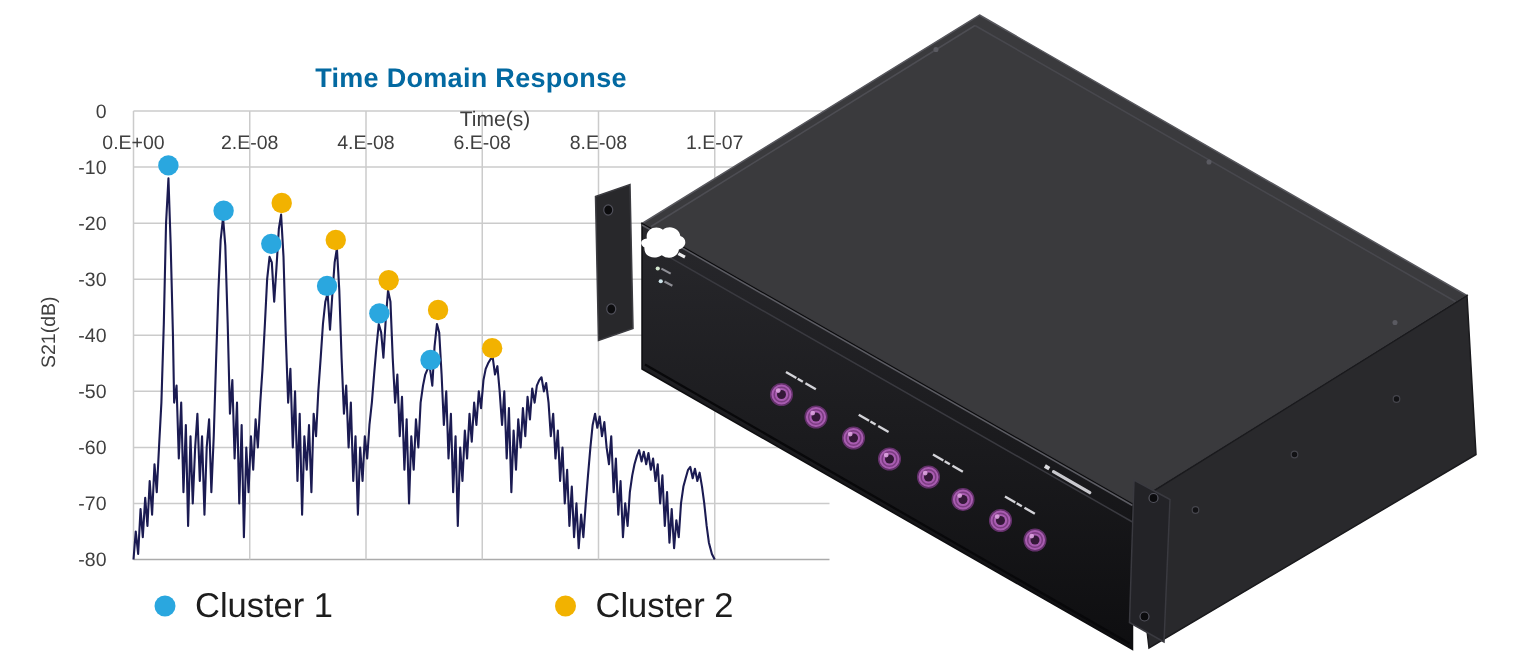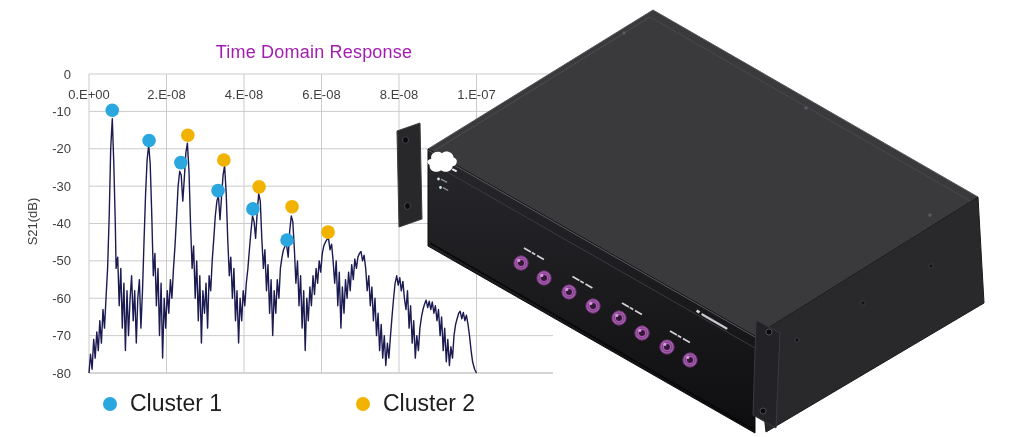--- a/index.html
+++ b/index.html
@@ -1,28 +1,28 @@
 <!DOCTYPE html>
 <html><head>
 <meta charset="utf-8">
 <style>
   html,body{margin:0;padding:0;background:#fff;}
   .canvas{position:relative;width:1024px;height:437px;background:#ffffff;overflow:hidden;
           font-family:"Liberation Sans",sans-serif;}
   .canvas svg{position:absolute;left:0;top:0;}
   .chart-title{position:absolute;left:89px;top:42px;width:450px;text-align:center;
-               font-size:18px;font-weight:normal;color:#a21caf;letter-spacing:.2px;}
+               font-size:18px;font-weight:bold;color:#0369a1;letter-spacing:.2px;}
   .x-axis-title{position:absolute;left:230px;top:71px;width:200px;text-align:center;
                 font-size:14px;color:#3F3F3F;}
   .y-axis-title{position:absolute;left:-8px;top:214px;width:80px;text-align:center;
                 font-size:13px;color:#3F3F3F;transform:rotate(-90deg);}
   .legend-item{position:absolute;top:390px;display:flex;align-items:center;}
   .legend-item .dot{width:14px;height:14px;border-radius:50%;margin-right:13px;flex:0 0 auto;}
   .legend-item .lab{font-size:23px;color:#1D1D1D;}
-  #legend-c1{left:103px;} #legend-c2{left:356px;}
+  #legend-c1{left:103px;} #legend-c2{left:370px;}
   text{font-family:"Liberation Sans",sans-serif;}
 </style>
 </head>
 <body>
 
 <div class="canvas">
 
   <svg id="chart-svg" width="1024" height="437">
     <g id="grid">
         <line x1="89" y1="74" x2="553" y2="74" stroke="#CBCBCB" stroke-width="1"></line>
@@ -72,20 +72,21 @@
         <text x="71" y="190.625" text-anchor="end" font-size="13" fill="#3F3F3F">-30</text>
         <text x="71" y="228" text-anchor="end" font-size="13" fill="#3F3F3F">-40</text>
         <text x="71" y="265.375" text-anchor="end" font-size="13" fill="#3F3F3F">-50</text>
         <text x="71" y="302.75" text-anchor="end" font-size="13" fill="#3F3F3F">-60</text>
         <text x="71" y="340.125" text-anchor="end" font-size="13" fill="#3F3F3F">-70</text>
         <text x="71" y="377.5" text-anchor="end" font-size="13" fill="#3F3F3F">-80</text>
       </g>
   </svg>
 
   <div class="chart-title">Time Domain Response</div>
+  <div class="x-axis-title">Time(s)</div>
   <div class="y-axis-title">S21(dB)</div>
 
   <div class="legend-item" id="legend-c1">
     <span class="dot" id="dot-c1" style="background: rgb(42, 167, 223);"></span>
     <span class="lab">Cluster 1</span>
   </div>
   <div class="legend-item" id="legend-c2">
     <span class="dot" id="dot-c2" style="background: rgb(242, 178, 0);"></span>
     <span class="lab">Cluster 2</span>
   </div>

